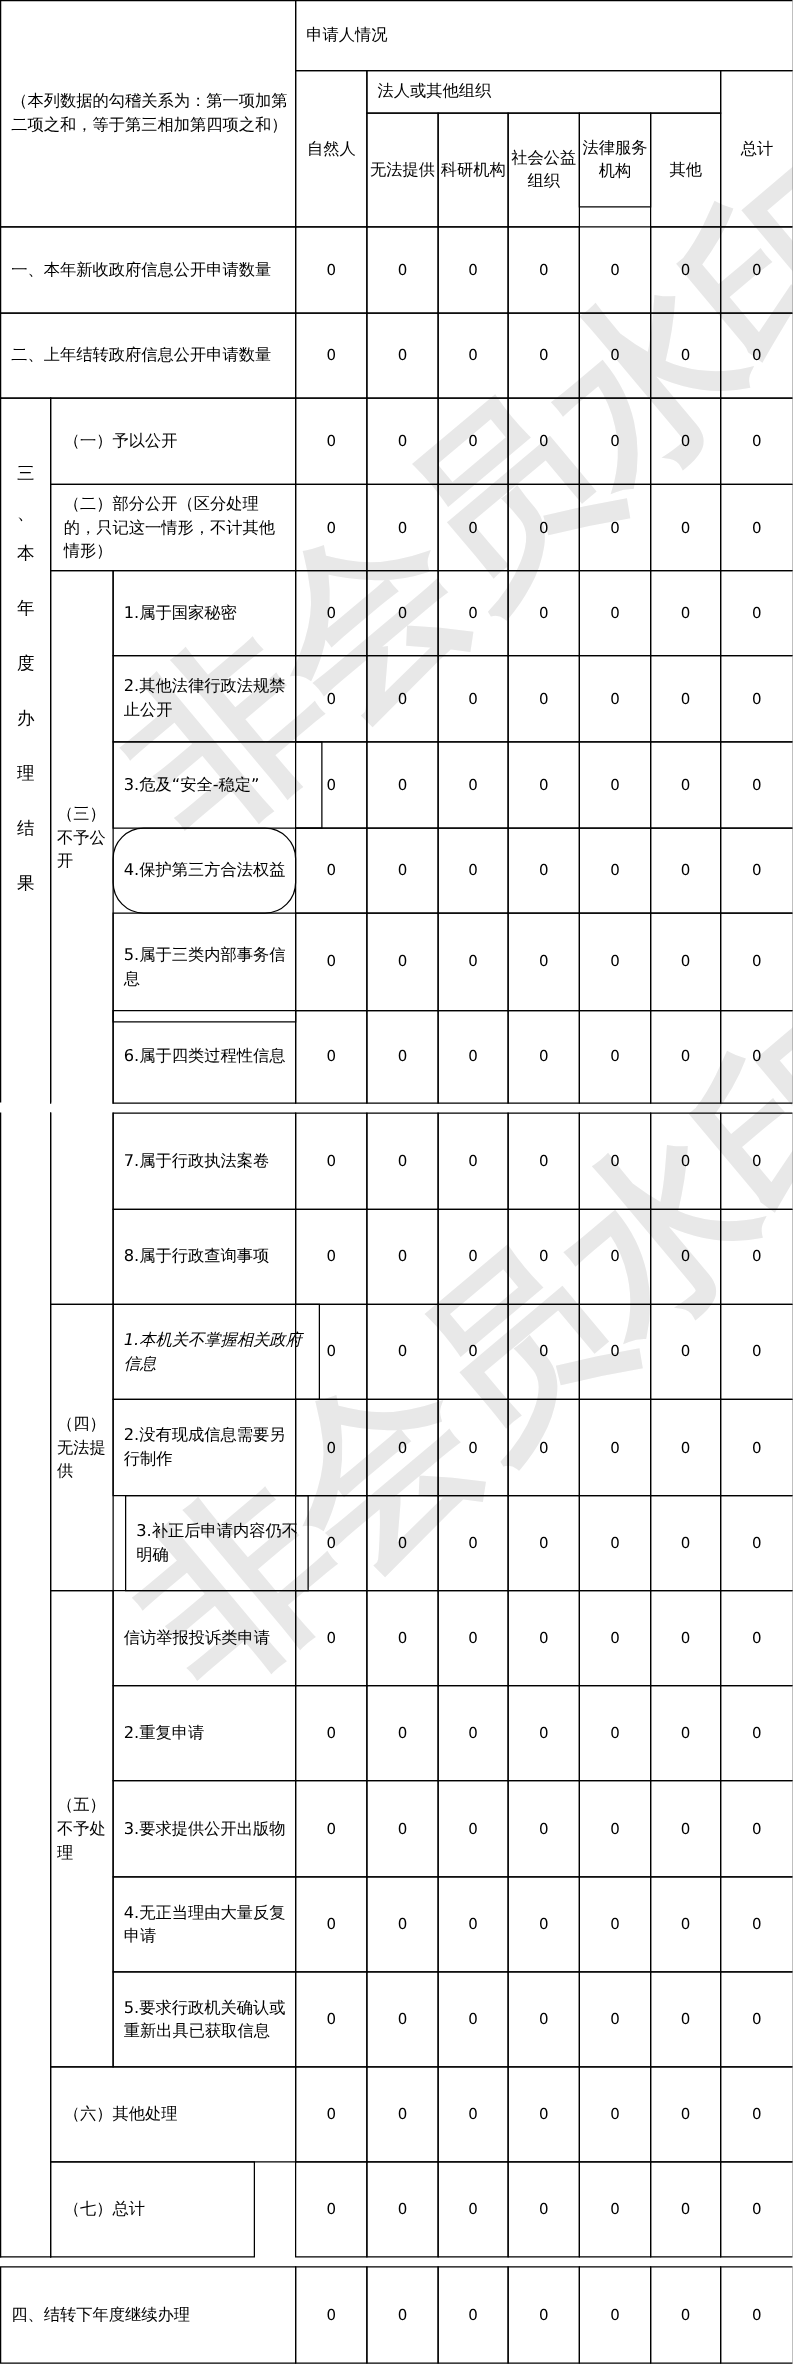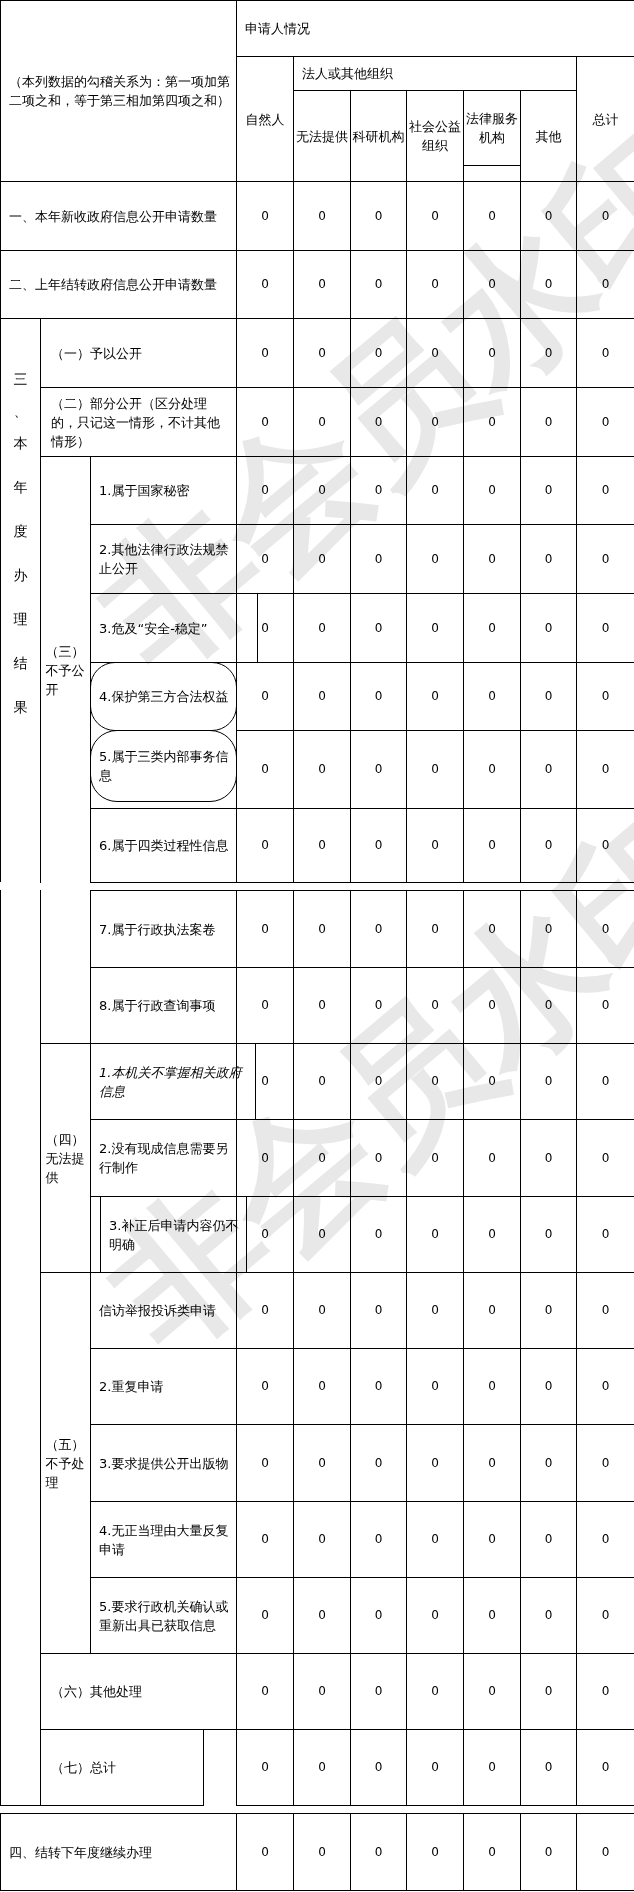--- a/index.html
+++ b/index.html
@@ -238,21 +238,21 @@
     </div>
     <div class="cell b val" style="left: 463px; top: 662px; width: 58px; height: 69px;">
       <span>0</span>
     </div>
     <div class="cell b val" style="left: 520px; top: 662px; width: 57px; height: 69px;">
       <span>0</span>
     </div>
     <div class="cell b val" style="left: 576px; top: 662px; width: 59px; height: 69px;">
       <span>0</span>
     </div>
-    <div class="cell b left" style="left: 90px; top: 730px; width: 147px; height: 72px; padding-left: 8px; border-radius: 27px;">
+    <div class="cell b left" style="left: 90px; top: 730px; width: 147px; height: 88px; padding-left: 8px;">
       <span>5.属于三类内部事务信息</span>
     </div>
     <div class="cell b val" style="left: 236px; top: 730px; width: 58px; height: 79px;">
       <span>0</span>
     </div>
     <div class="cell b val" style="left: 293px; top: 730px; width: 58px; height: 79px;">
       <span>0</span>
     </div>
     <div class="cell b val" style="left: 350px; top: 730px; width: 57px; height: 79px;">
       <span>0</span>

